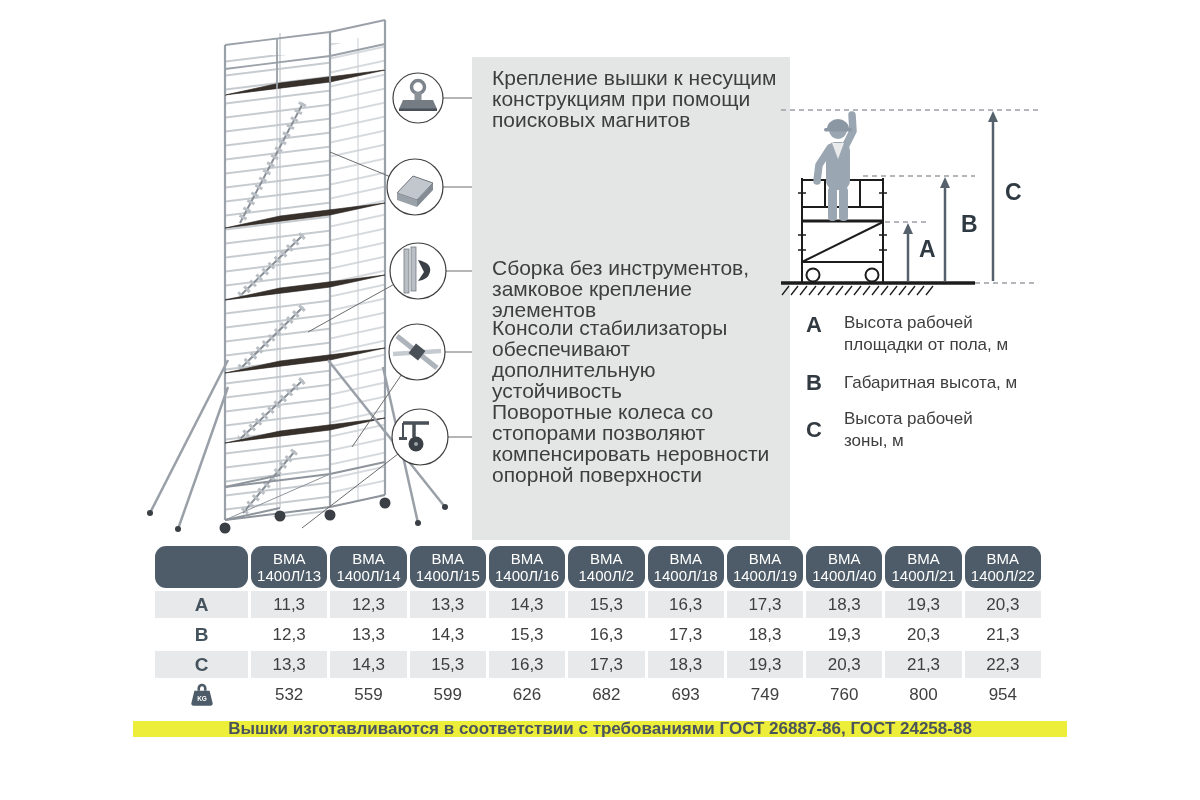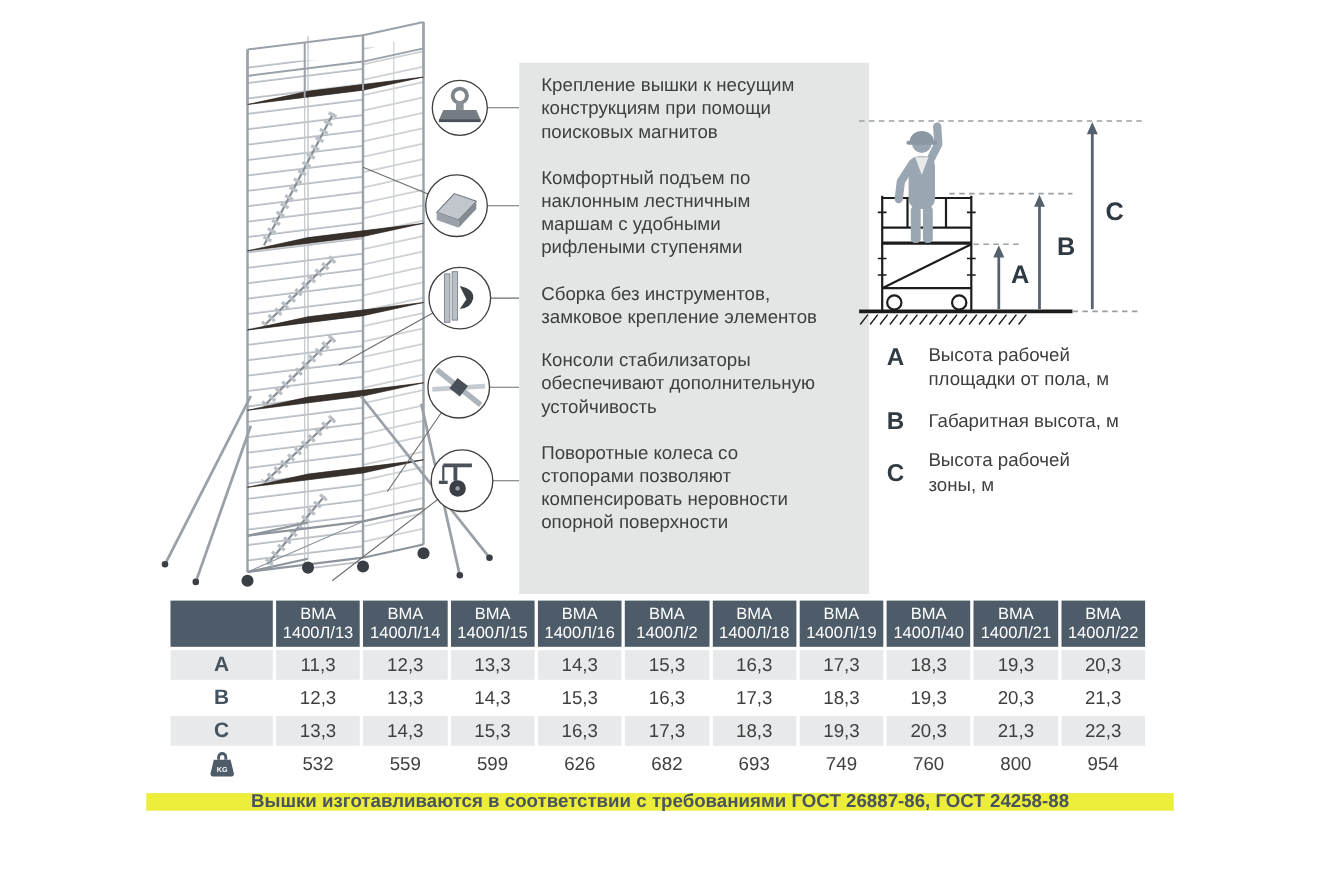--- a/index.html
+++ b/index.html
@@ -3,36 +3,36 @@
 <meta charset="utf-8">
 <style>
   html,body{margin:0;padding:0;background:#fff;}
   .canvas{position:relative;width:1200px;height:800px;background:#fff;overflow:hidden;
           font-family:"Liberation Sans",sans-serif;}
   svg{position:absolute;overflow:visible;}
 
   
   .panel{position:absolute;left:472px;top:57px;width:318px;height:483px;background:#e4e6e6;}
   .feat{position:absolute;left:20px;width:292px;white-space:pre-line;
-        font-size:17px;line-height:21px;color:#3e3e3e;}
+        font-size:21px;line-height:21px;color:#3e3e3e;}
 
   
   .legend{position:absolute;left:800px;top:306px;width:330px;height:165px;}
   .legend-item{position:absolute;left:0;display:flex;gap:16px;}
   .legend-letter{font-weight:bold;font-size:22px;color:#333b42;width:28px;text-align:center;}
   .legend-text{font-size:17px;line-height:22px;color:#3e3e3e;white-space:pre-line;}
   .li-a{top:6px;align-items:flex-start;}
   .li-b{top:64px;align-items:center;}
   .li-c{top:102px;align-items:center;}
 
   
   .spec-table{position:absolute;left:155px;top:546px;width:886px;display:grid;
               grid-template-columns:93px repeat(10,1fr);gap:3px;background:#fff;}
   .th{background:#4d5c68;color:#fff;height:42px;display:flex;flex-direction:column;
-      justify-content:center;align-items:center;font-size:15px;line-height:17px;}
+      justify-content:center;align-items:center;font-size:15px;line-height:17px;border-radius:11px;}
   .cell{height:27px;display:flex;align-items:center;justify-content:center;
         font-size:17px;color:#3f3f3f;}
   .row-alt{background:#e7e9ea;}
   .row-plain{background:#ffffff;}
   .rowlabel{font-weight:bold;font-size:19px;color:#44535d;}
 
   
   .banner{position:absolute;left:133px;top:721px;width:934px;height:16px;background:#edee3a;
           display:flex;align-items:center;justify-content:center;
           font-weight:bold;font-size:17px;color:#4a545c;}
@@ -198,24 +198,20 @@
         <circle cx="416" cy="444" r="7.5" fill="#3b4046"></circle>
         <circle cx="416" cy="444" r="2" fill="#9aa1a8"></circle>
       </g>
     </g>
   </svg>
 
   <div class="panel">
     <div class="feat" style="top:10px">Крепление вышки к несущим
 конструкциям при помощи
 поисковых магнитов</div>
-    <div class="feat" style="top:94px">Комфортный подъем по
-наклонным лестничным
-маршам с удобными
-рифлеными ступенями</div>
     <div class="feat" style="top:200px">Сборка без инструментов,
 замковое крепление элементов</div>
     <div class="feat" style="top:260px">Консоли стабилизаторы
 обеспечивают дополнительную
 устойчивость</div>
     <div class="feat" style="top:344px">Поворотные колеса со
 стопорами позволяют
 компенсировать неровности
 опорной поверхности</div>
   </div>

